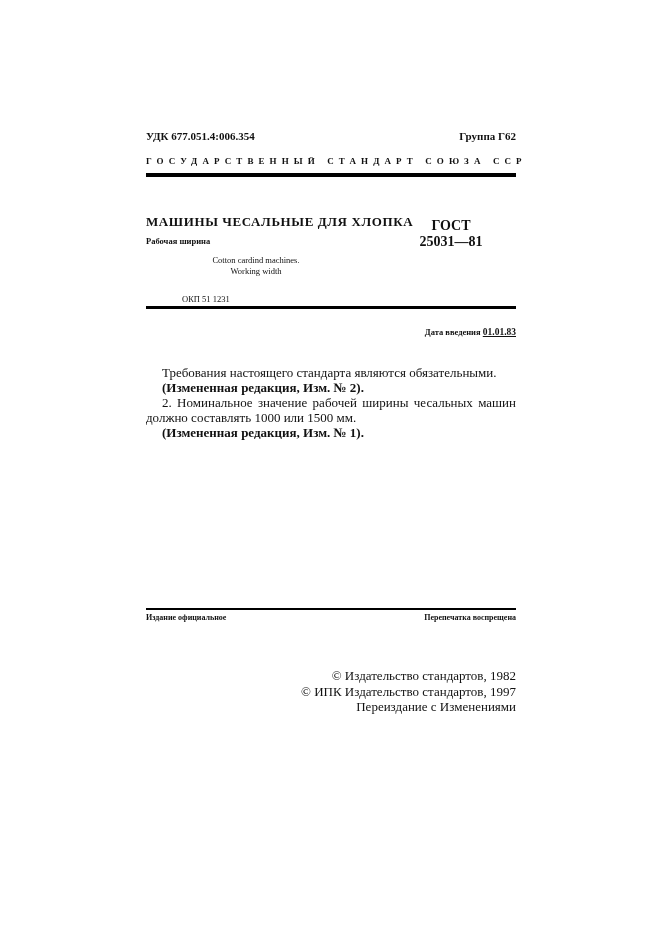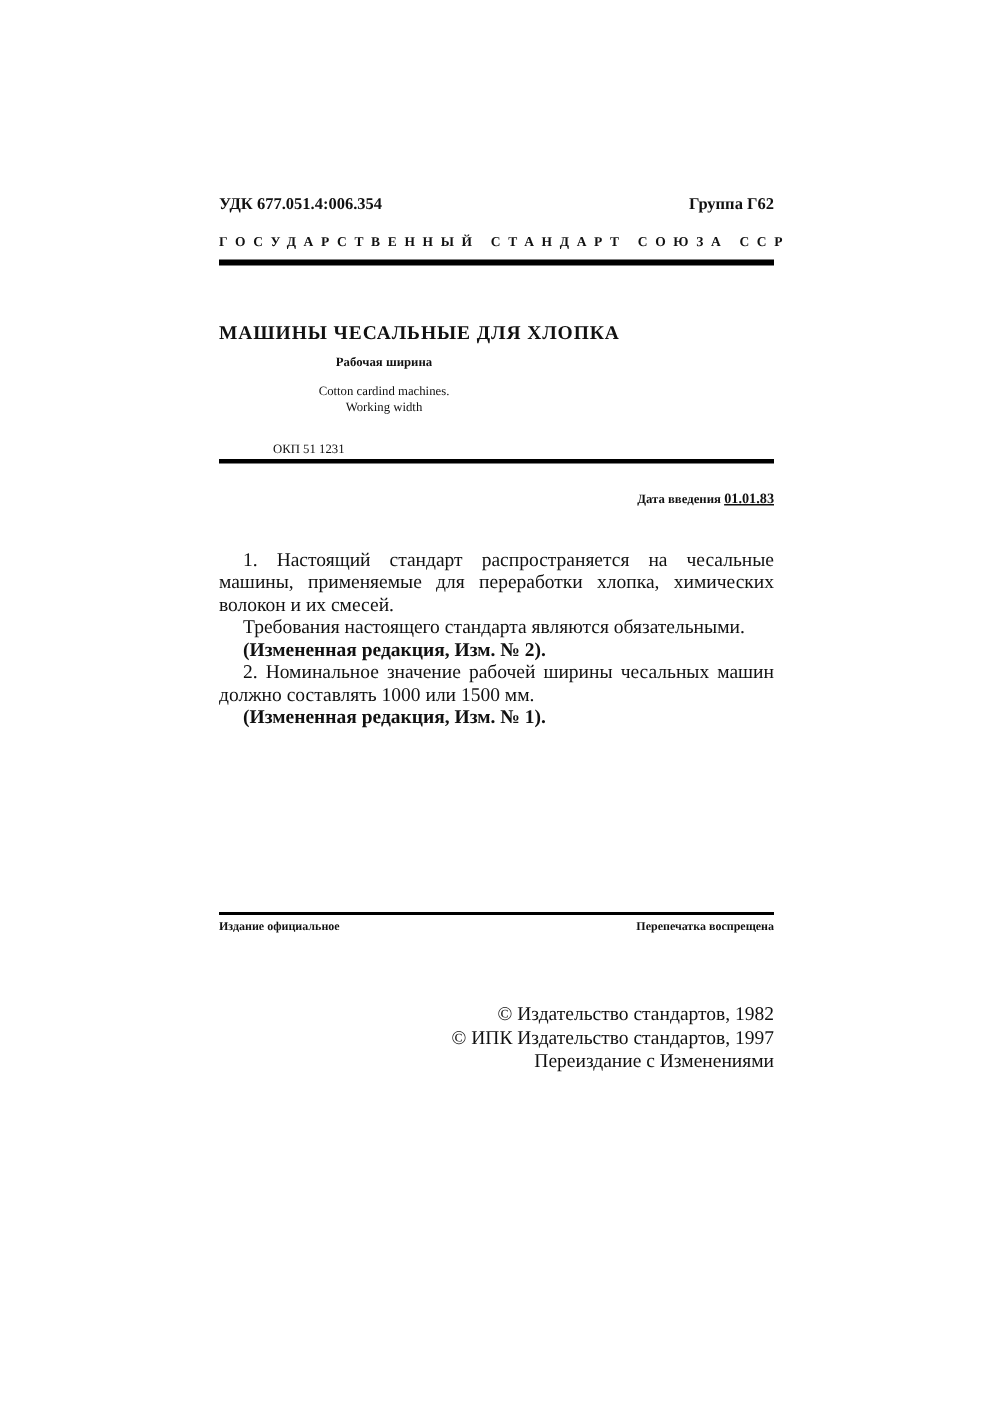--- a/index.html
+++ b/index.html
@@ -10,21 +10,21 @@
     .rule { position: absolute; left: 0; width: 370px; background: #000; }
 
     .udk { top: 130px; left: 0; font-size: 11px; font-weight: bold; }
     .group { top: 130px; right: 0; font-size: 11px; font-weight: bold; text-align: right; }
     .state { top: 156px; left: 0; width: 370px; font-size: 9px; font-weight: bold;
              letter-spacing: 5.1px; }
     .rule-top { top: 173px; height: 4px; }
 
     .title-ru { top: 214px; left: 0; width: 220px; text-align: center; font-size: 13px;
                 font-weight: bold; letter-spacing: 0.6px; }
-    .subtitle-ru { top: 236px; left: 0; width: 220px; text-align: center; font-size: 8.5px; font-weight: bold; }
+    .subtitle-ru { top: 236px; left: 0; width: 220px; text-align: left; font-size: 8.5px; font-weight: bold; }
     .title-en { top: 255px; left: 0; width: 220px; text-align: center; font-size: 8.5px; line-height: 11px; white-space: normal; }
     .gost { top: 218px; left: 260px; width: 90px; text-align: center; font-size: 14px; font-weight: bold; line-height: 16px; white-space: normal; }
 
     .okp { top: 294px; left: 0; font-size: 8.5px; margin-left: 36px; }
     .rule-okp { top: 306px; height: 3px; }
 
     .date { top: 327px; right: 0; font-size: 8.5px; font-weight: bold; }
     .date .val { text-decoration: underline; font-size: 9.5px; }
 
     .body-text { position: absolute; top: 365px; left: 0; width: 370px; font-size: 13px; line-height: 15px; }
@@ -46,31 +46,34 @@
   <div class="abs group">Группа Г62</div>
   <div class="abs state">ГОСУДАРСТВЕННЫЙ СТАНДАРТ СОЮЗА ССР</div>
   <div class="rule rule-top"></div>
 
   <div class="abs title-ru">МАШИНЫ ЧЕСАЛЬНЫЕ ДЛЯ ХЛОПКА</div>
   <div class="abs subtitle-ru">Рабочая ширина</div>
   <div class="abs title-en">
     <div>Cotton cardind machines.</div>
     <div>Working width</div>
   </div>
+  <div class="abs gost">
+    <div>ГОСТ</div>
+    <div>25031—81</div>
+  </div>
 
   <div class="abs okp">ОКП 51 1231</div>
   <div class="rule rule-okp"></div>
 
   <div class="abs date">
     <span>Дата введения</span>
     <span class="val">01.01.83</span>
   </div>
 
   <div class="body-text">
-    <p>1. Настоящий стандарт распространяется на чесальные машины, применяемые для переработки хлопка, химических волокон и их смесей.</p>
     <p>Требования настоящего стандарта являются обязательными.</p>
     <p class="b">(Измененная редакция, Изм. № 2).</p>
     <p>2. Номинальное значение рабочей ширины чесальных машин должно составлять 1000 или 1500 мм.</p>
     <p class="b">(Измененная редакция, Изм. № 1).</p>
   </div>
 
   <div class="rule rule-foot"></div>
   <div class="abs foot-left">Издание официальное</div>
   <div class="abs foot-right">Перепечатка воспрещена</div>
 

